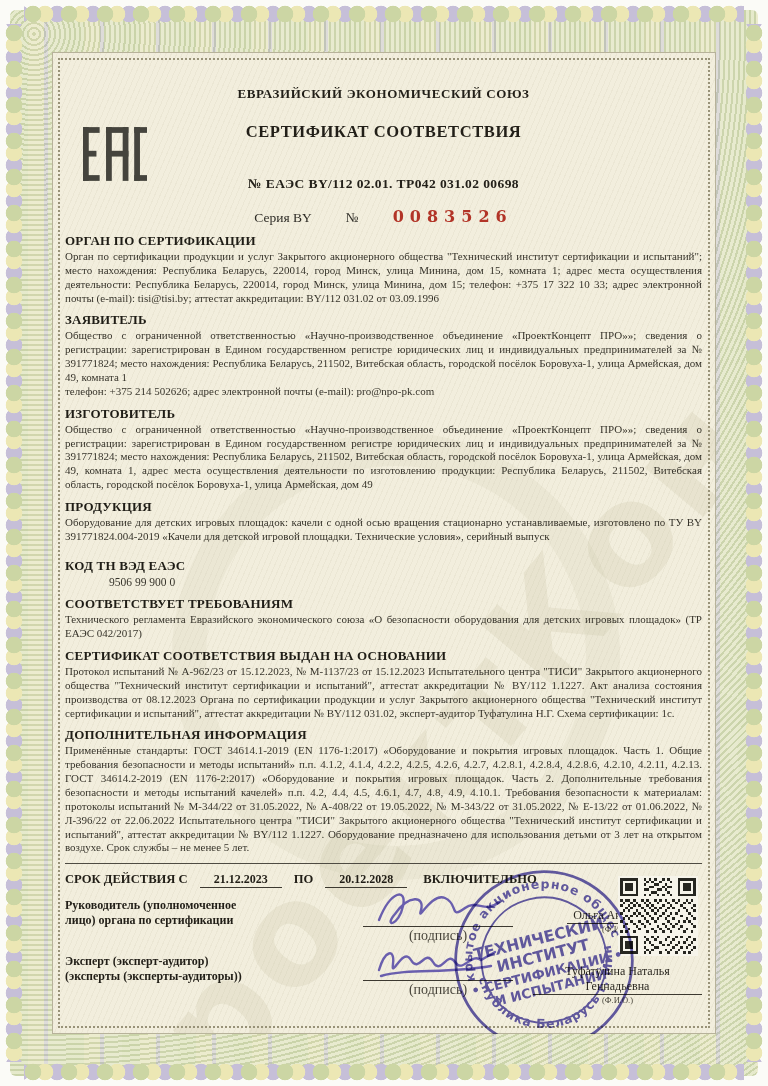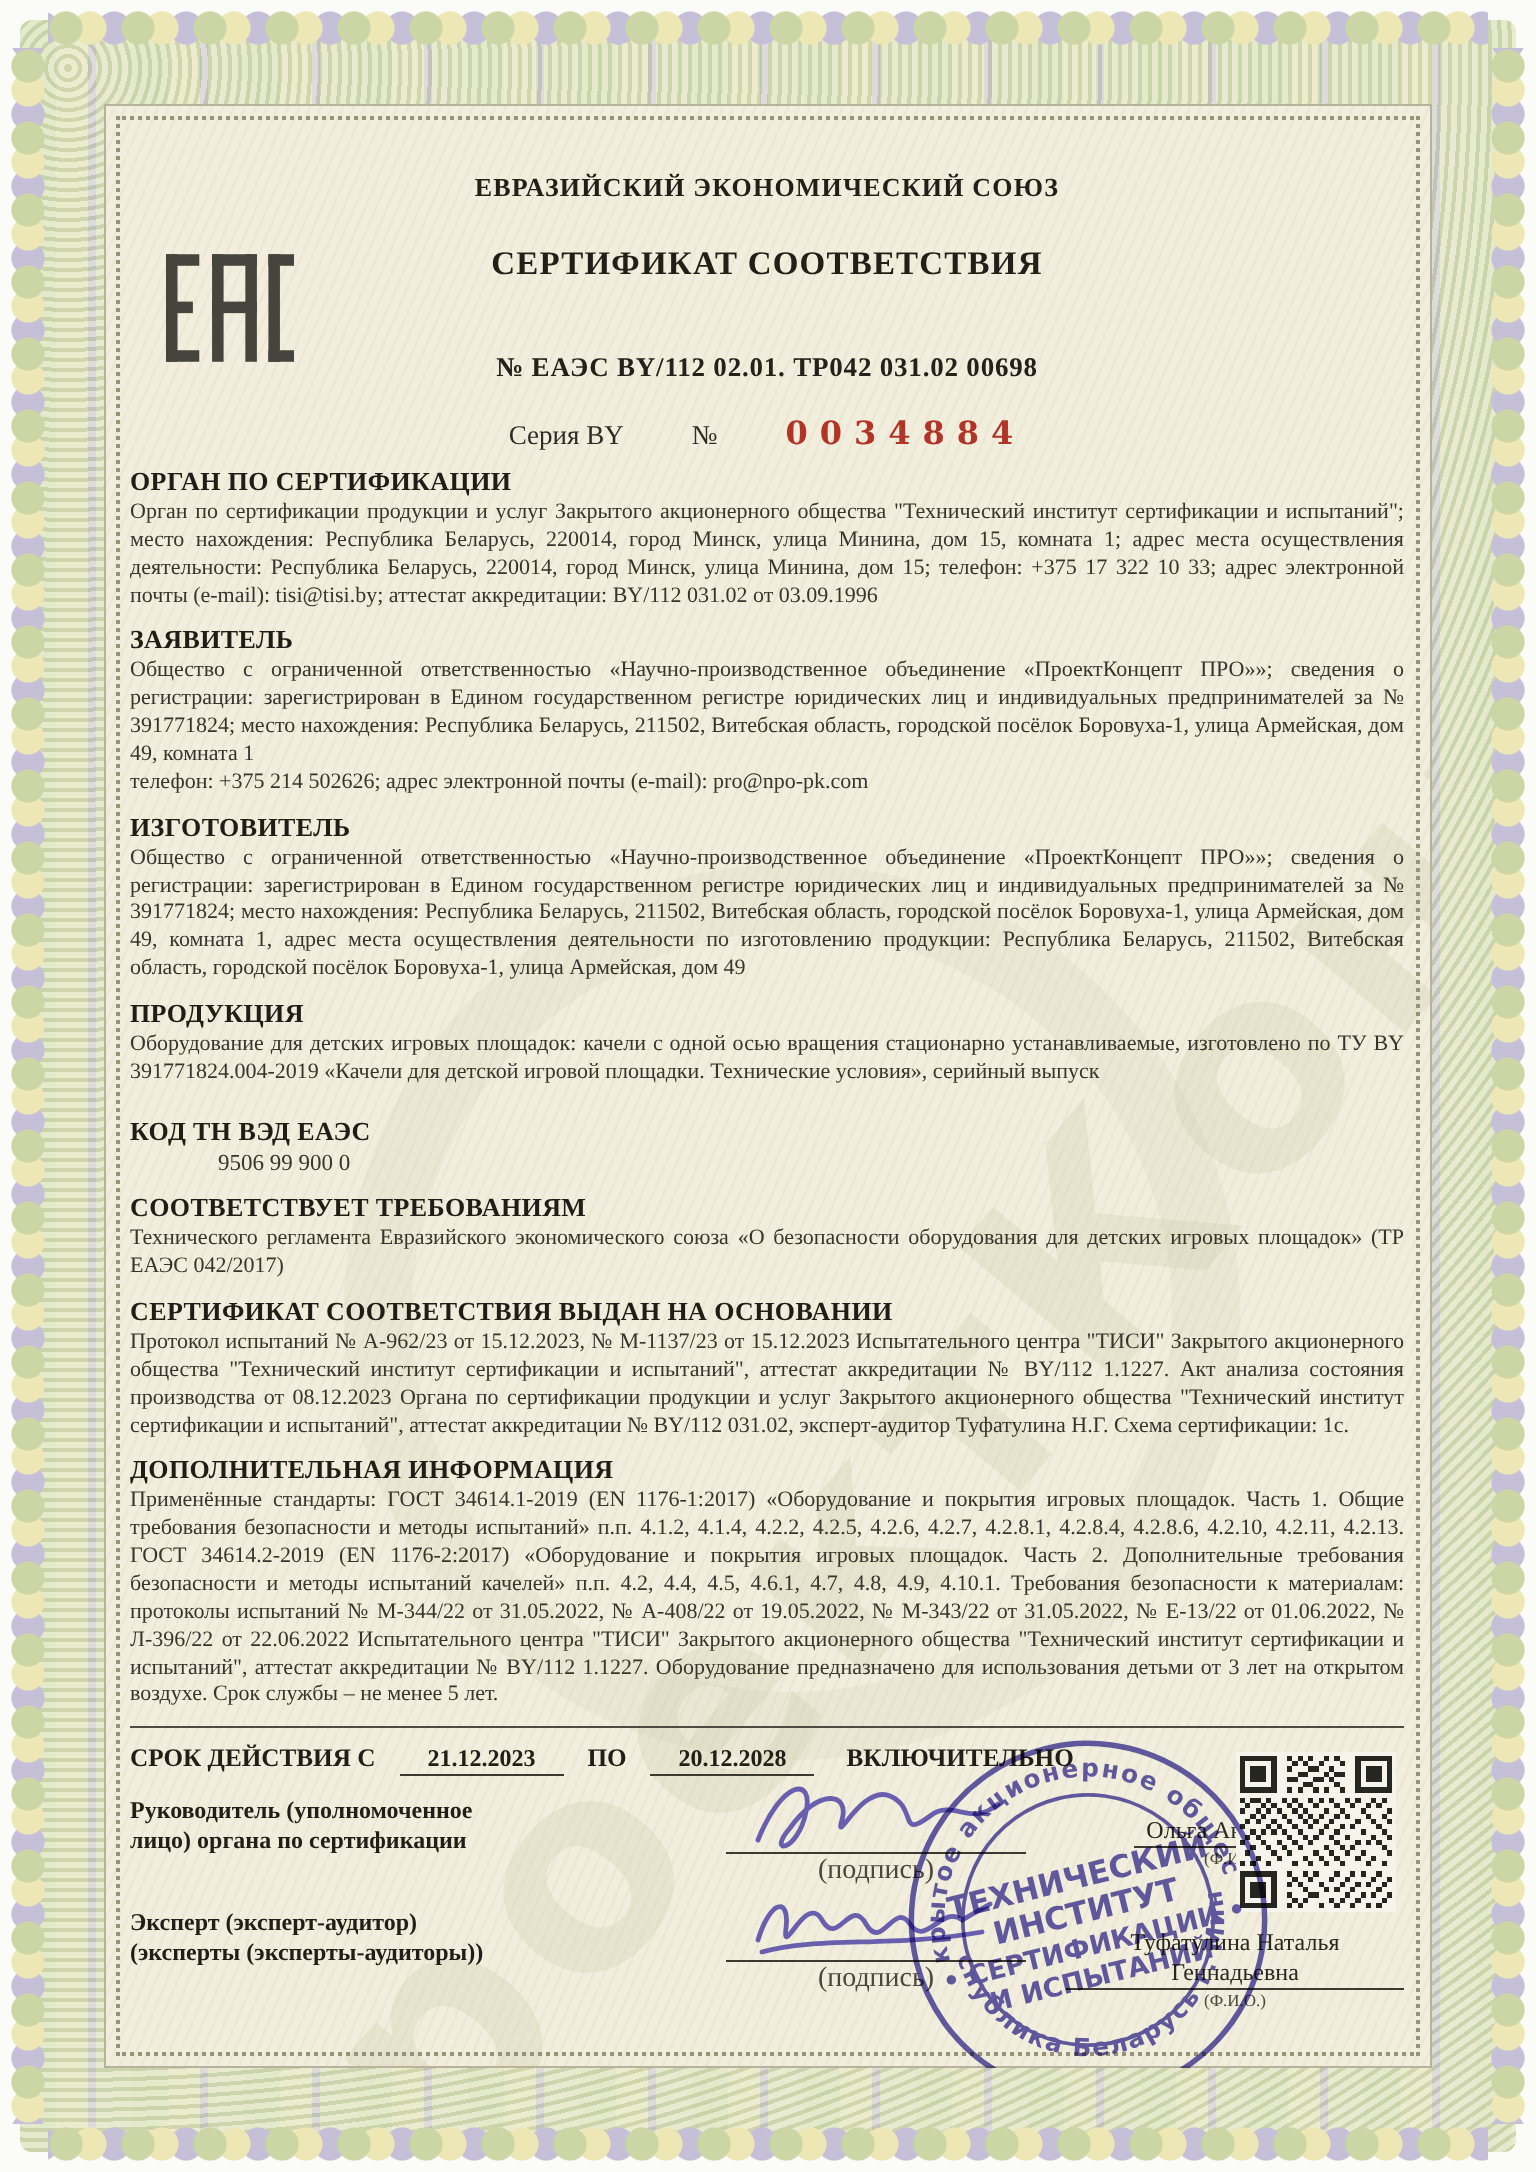--- a/index.html
+++ b/index.html
@@ -96,21 +96,21 @@
       </svg>
     </div>
 
     <div class="content">
       <h1 class="title">ЕВРАЗИЙСКИЙ ЭКОНОМИЧЕСКИЙ СОЮЗ</h1>
       <h2 class="subtitle">СЕРТИФИКАТ СООТВЕТСТВИЯ</h2>
       <div class="cert-number">№ ЕАЭС BY/112 02.01. ТР042 031.02 00698</div>
       <div class="series-row">
         <span>Серия BY</span>
         <span>№</span>
-        <span class="serial">0034884</span>
+        <span class="serial">0083526</span>
       </div>
 
       <section>
         <h3>ОРГАН ПО СЕРТИФИКАЦИИ</h3>
         <p>Орган по сертификации продукции и услуг Закрытого акционерного общества "Технический институт сертификации и испытаний"; место нахождения: Республика Беларусь, 220014, город Минск, улица Минина, дом 15, комната 1; адрес места осуществления деятельности: Республика Беларусь, 220014, город Минск, улица Минина, дом 15; телефон: +375 17 322 10 33; адрес электронной почты (e-mail): tisi@tisi.by; аттестат аккредитации: BY/112 031.02 от 03.09.1996</p>
       </section>
 
       <section>
         <h3>ЗАЯВИТЕЛЬ</h3>
         <p>Общество с ограниченной ответственностью «Научно-производственное объединение «ПроектКонцепт ПРО»»; сведения о регистрации: зарегистрирован в Едином государственном регистре юридических лиц и индивидуальных предпринимателей за № 391771824; место нахождения: Республика Беларусь, 211502, Витебская область, городской посёлок Боровуха-1, улица Армейская, дом 49, комната 1

